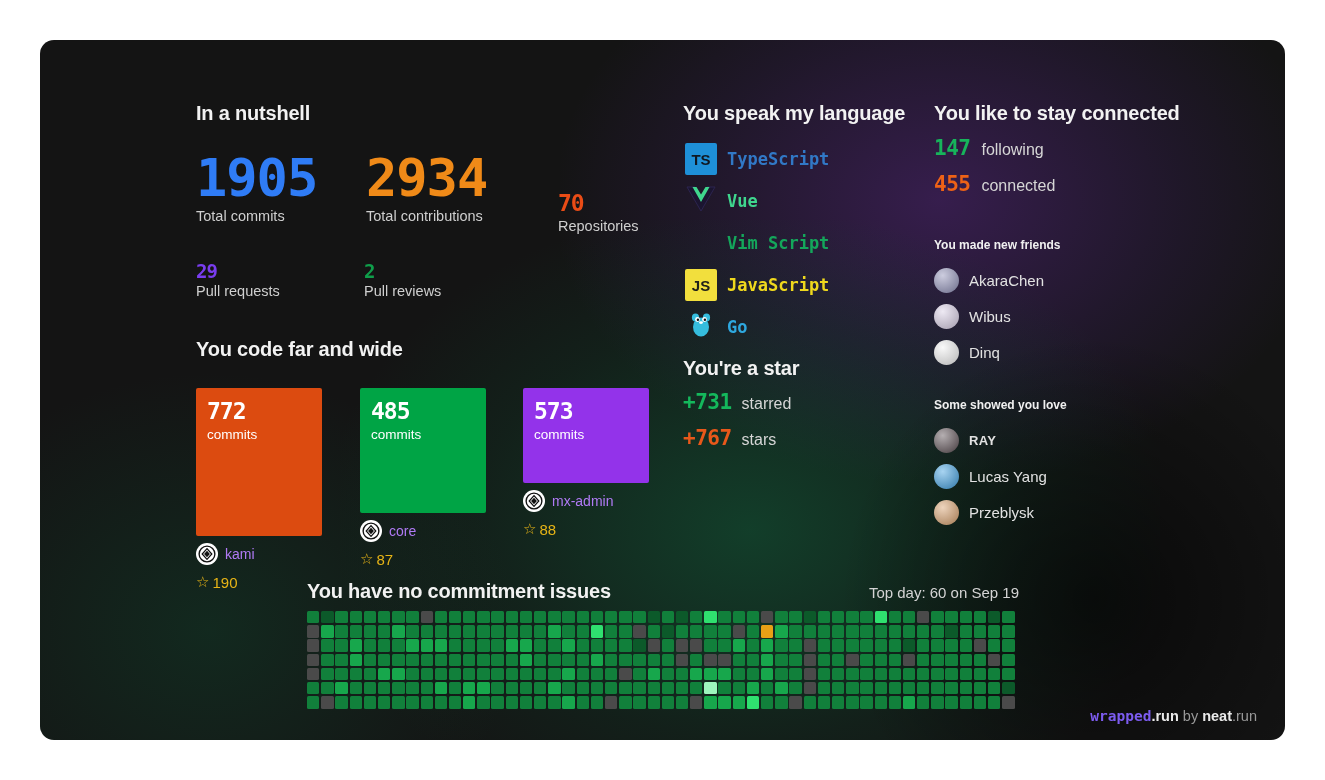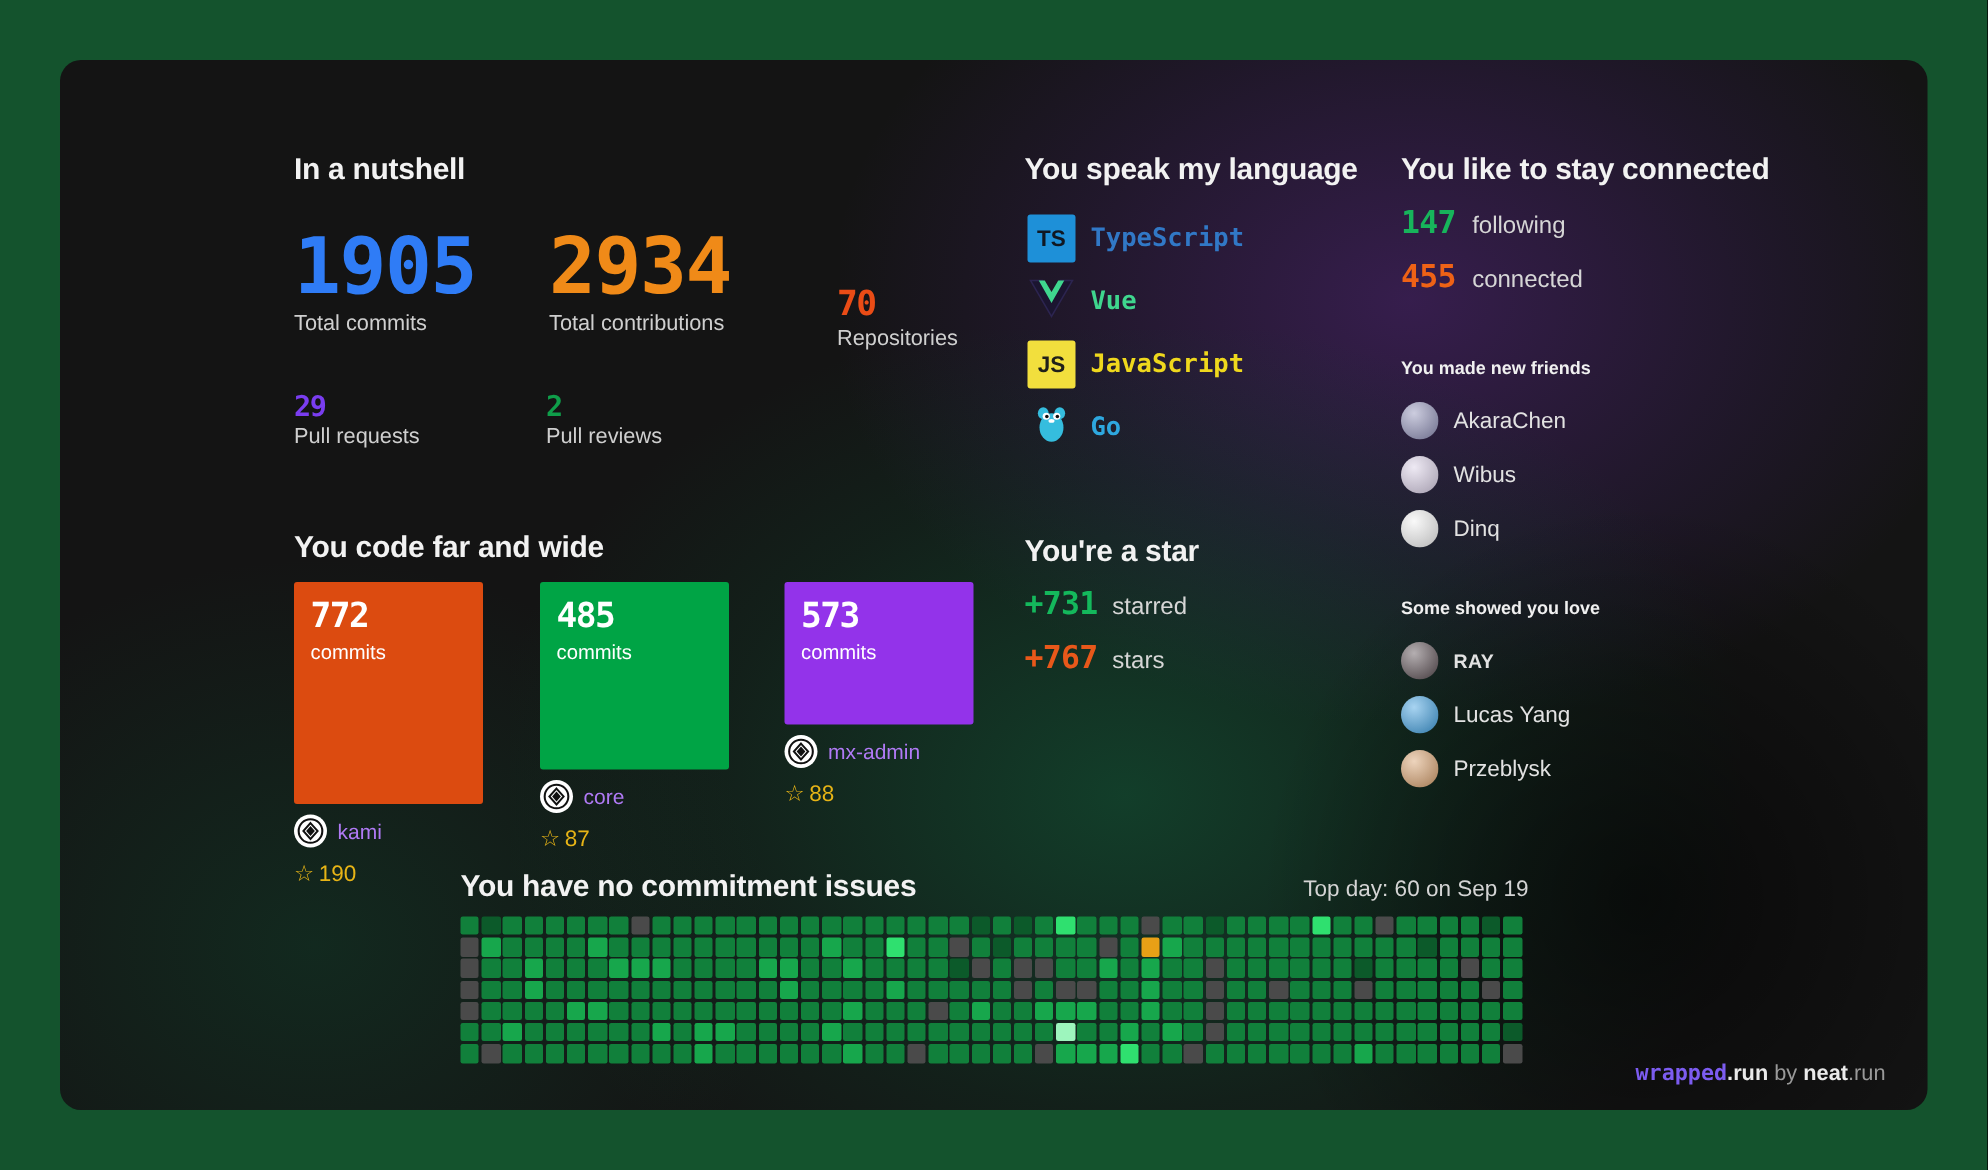--- a/index.html
+++ b/index.html
@@ -2,21 +2,21 @@
 <html><head>
 <meta charset="utf-8">
 <style>
   * { box-sizing: border-box; margin: 0; padding: 0; }
   html, body {
     width: 1325px; height: 780px;
     background: #000;
     font-family: "Liberation Sans", sans-serif;
     overflow: hidden;
   }
-  .stage { position: relative; width: 1325px; height: 780px; background: #14532d; }
+  .stage { position: relative; width: 1325px; height: 780px; background: #ffffff; }
 
   .card {
     position: absolute;
     left: 40px; top: 40px;
     width: 1245px; height: 700px;
     border-radius: 14px;
     background: #141414;
     overflow: hidden;
   }
   .glow { position: absolute; pointer-events: none; }
@@ -65,21 +65,21 @@
   #stat-repos  { left: 362px; top: 52px; }
   #stat-repos .v { font-size: 23px; line-height: 26px; }
 
   .small-stats { position: absolute; left: 40px; top: 200px; width: 420px; }
   .stat-sm { position: absolute; }
   .stat-sm .v { font-size: 19px; line-height: 22px; display: block; }
   .stat-sm .k { display: block; margin-top: 1px; }
   #stat-pr { left: 0; top: 0; }
   #stat-review { left: 168px; top: 0; }
 
-  #codewide-title { position: absolute; left: 40px; top: 294px; }
+  #codewide-title { position: absolute; left: 40px; top: 278px; }
 
   .repos { position: absolute; left: 40px; top: 328px; width: 520px; height: 215px; }
   .repo { position: absolute; top: 0; width: 126px; }
   .repo .block {
     border-radius: 2px; padding: 12px 0 0 11px; color: #fff;
   }
   .repo .block .v { font-size: 23px; line-height: 23px; display: block; }
   .repo .block .k { font-size: 13.5px; line-height: 17px; display: block; margin-top: 3px; }
   .repo .meta { margin-top: 7px; }
   .repo .rname { display: flex; align-items: center; gap: 7px; }
@@ -290,20 +290,26 @@
             </div>
             <div class="lang-row">
               <span class="lang-ico">
                 <span><svg width="32" height="28" viewBox="0 0 32 28">
                     <path d="M2 2 L10 2 L16 12 L22 2 L30 2 L16 26 Z" fill="#1b1530"></path>
                     <path d="M2 2 L10 2 L16 12 L22 2 L30 2 L16 26 Z" fill="none" stroke="#2c2450" stroke-width="1"></path>
                     <path d="M7.5 2 L11.5 2 L16 9.6 L20.5 2 L24.5 2 L16 17 Z" fill="#3fd68e"></path>
                   </svg></span>
               </span>
               <span class="lang-name" style="color:#3fd68e">Vue</span>
+            </div>
+            <div class="lang-row">
+              <span class="lang-ico">
+                <span></span>
+              </span>
+              <span class="lang-name" style="color:#14a65b">Vim Script</span>
             </div>
             <div class="lang-row">
               <span class="lang-ico">
                 <span class="badge-sq" style="background:#f2df3d;color:#20201a">JS</span>
               </span>
               <span class="lang-name" style="color:#efd81d">JavaScript</span>
             </div>
             <div class="lang-row">
               <span class="lang-ico">
                 <span><svg width="30" height="30" viewBox="0 0 30 30">

